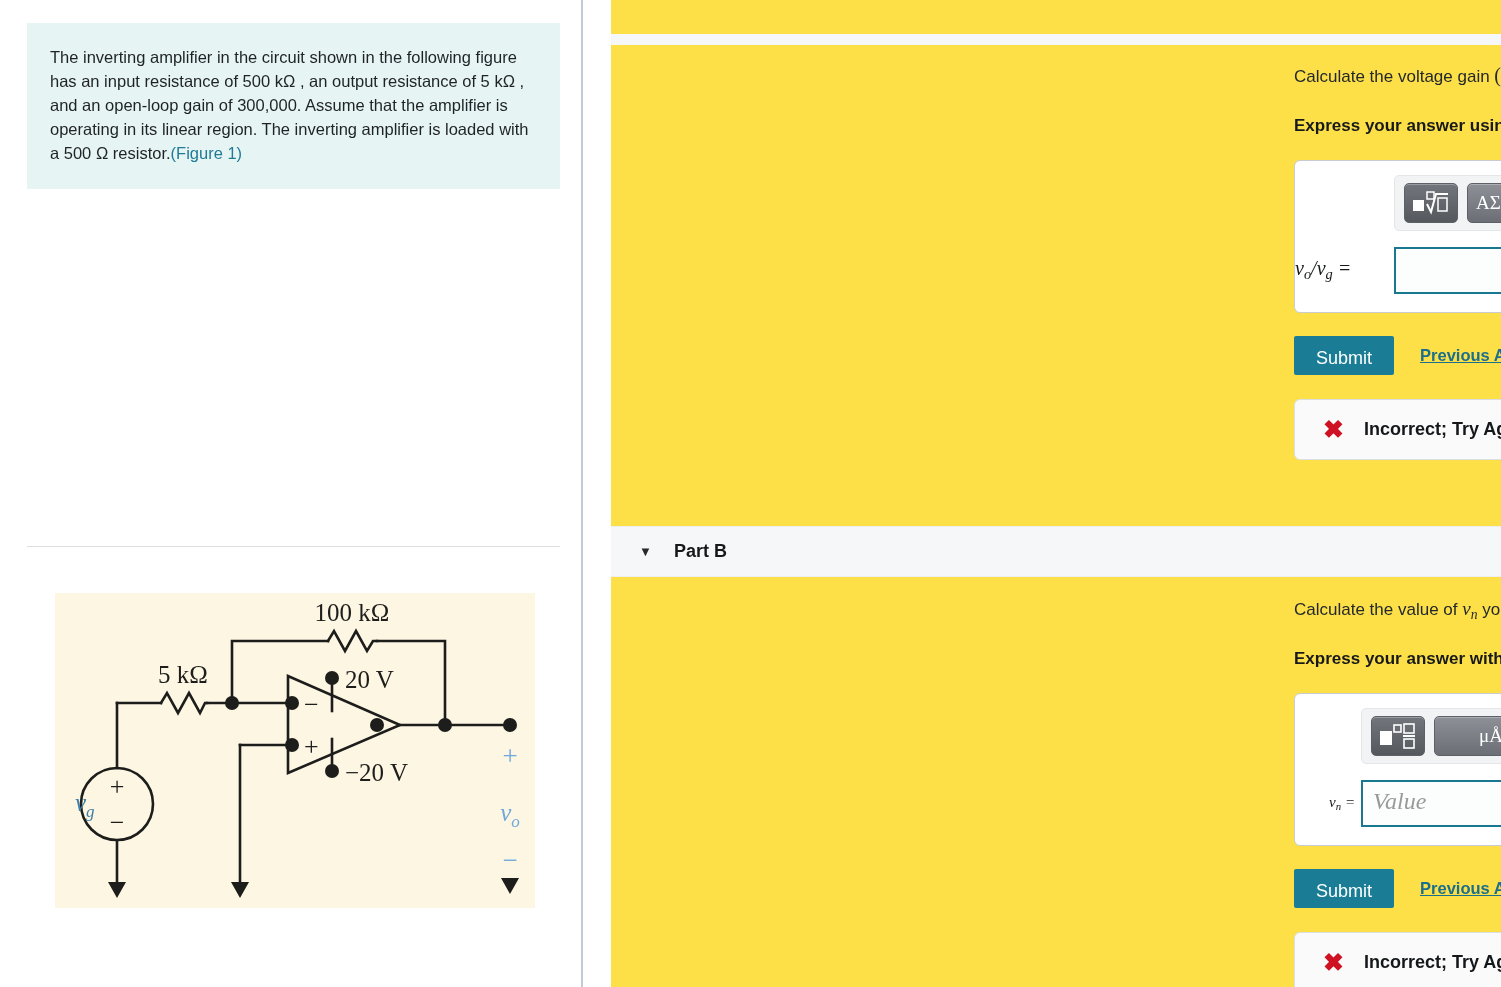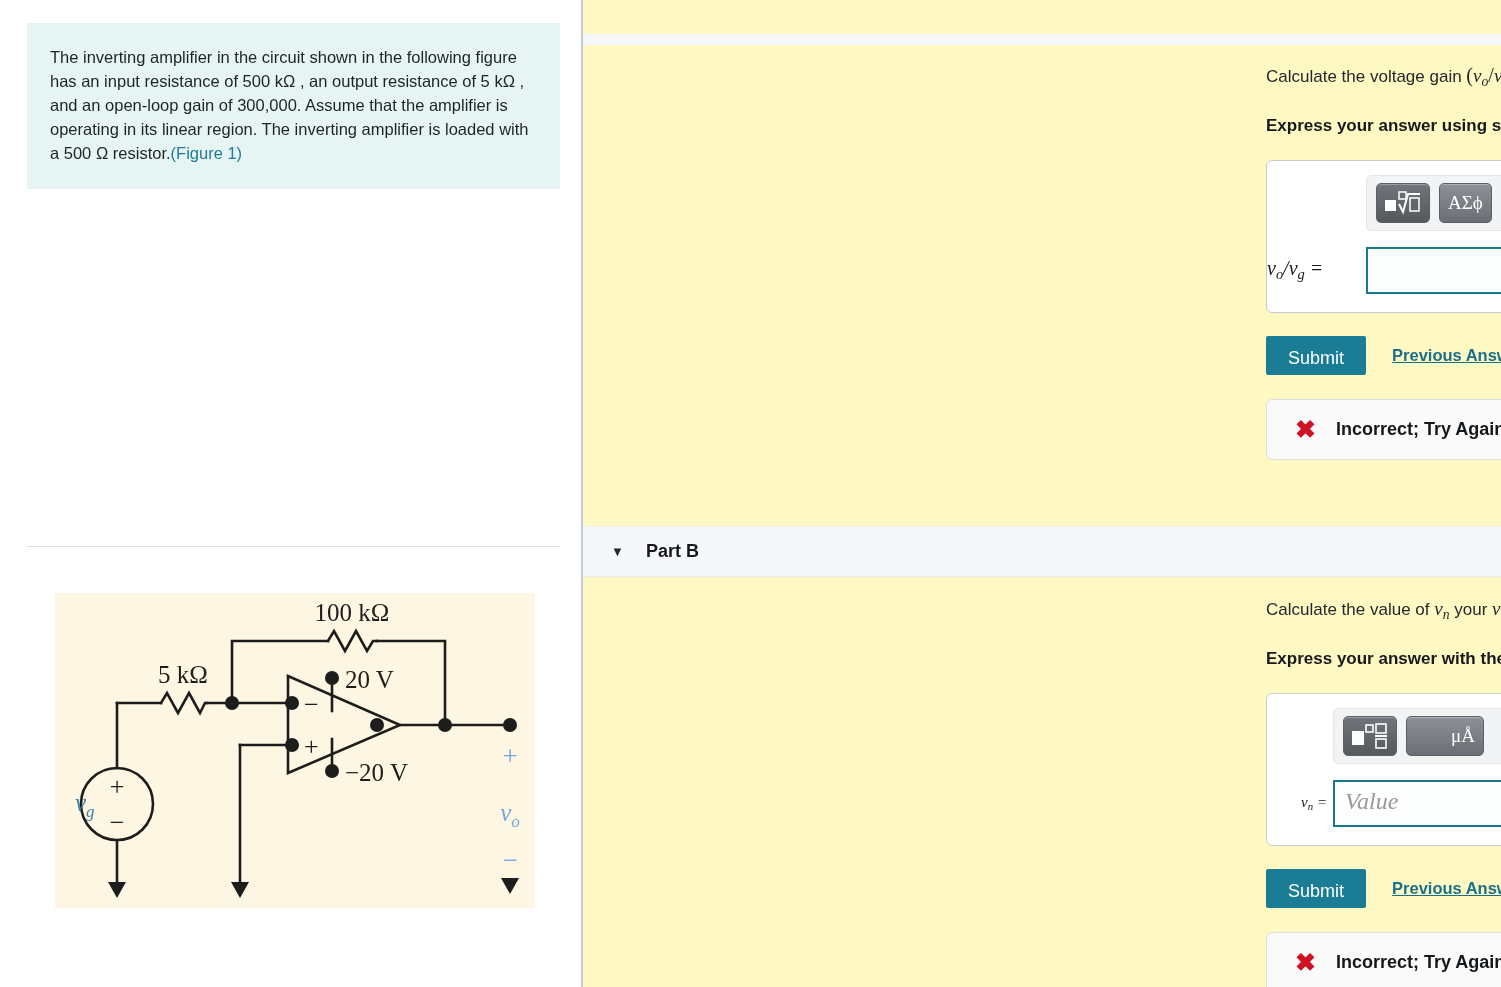--- a/index.html
+++ b/index.html
@@ -4,21 +4,21 @@
 <title>MasteringEngineering Problem</title>
 <style>
   * { box-sizing: border-box; }
   html, body {
     margin: 0; padding: 0;
     width: 1501px; height: 987px;
     background: #ffffff;
     font-family: "Liberation Sans", sans-serif;
     overflow: hidden;
   }
-  .page { position: relative; width: 1501px; height: 987px; display: flex; }
+  .page { position: relative; width: 1501px; height: 987px; display: flex; gap: 28px; }
 
   
   .left-panel {
     width: 583px;
     height: 987px;
     position: relative;
     background: #ffffff;
     flex: 0 0 583px;
     border-right: 2px solid #c3ccd6;
     overflow: hidden;
@@ -54,21 +54,21 @@
   }
   .figure-canvas {
     position: absolute; left: 55px; top: 593px;
     width: 480px; height: 315px;
     background: #3b82f6;
   }
   .figure-canvas svg { display: block; }
 
   
   .right-panel {
-    flex: 1 1 auto; position: relative; height: 987px; background: #fef9c3; overflow: hidden;
+    flex: 1 1 auto; position: relative; height: 987px; background: #fde047; overflow: hidden;
   }
   .collapsed-bar {
     position: absolute; left: 0; top: 34px; width: 100%; height: 11px;
     background: #f6f7f8;
   }
   .q-text {
     font-size: 17px; color: #24282c; line-height: 26px;
   }
   .q-bold { font-weight: bold; color: #17191c; }
 

